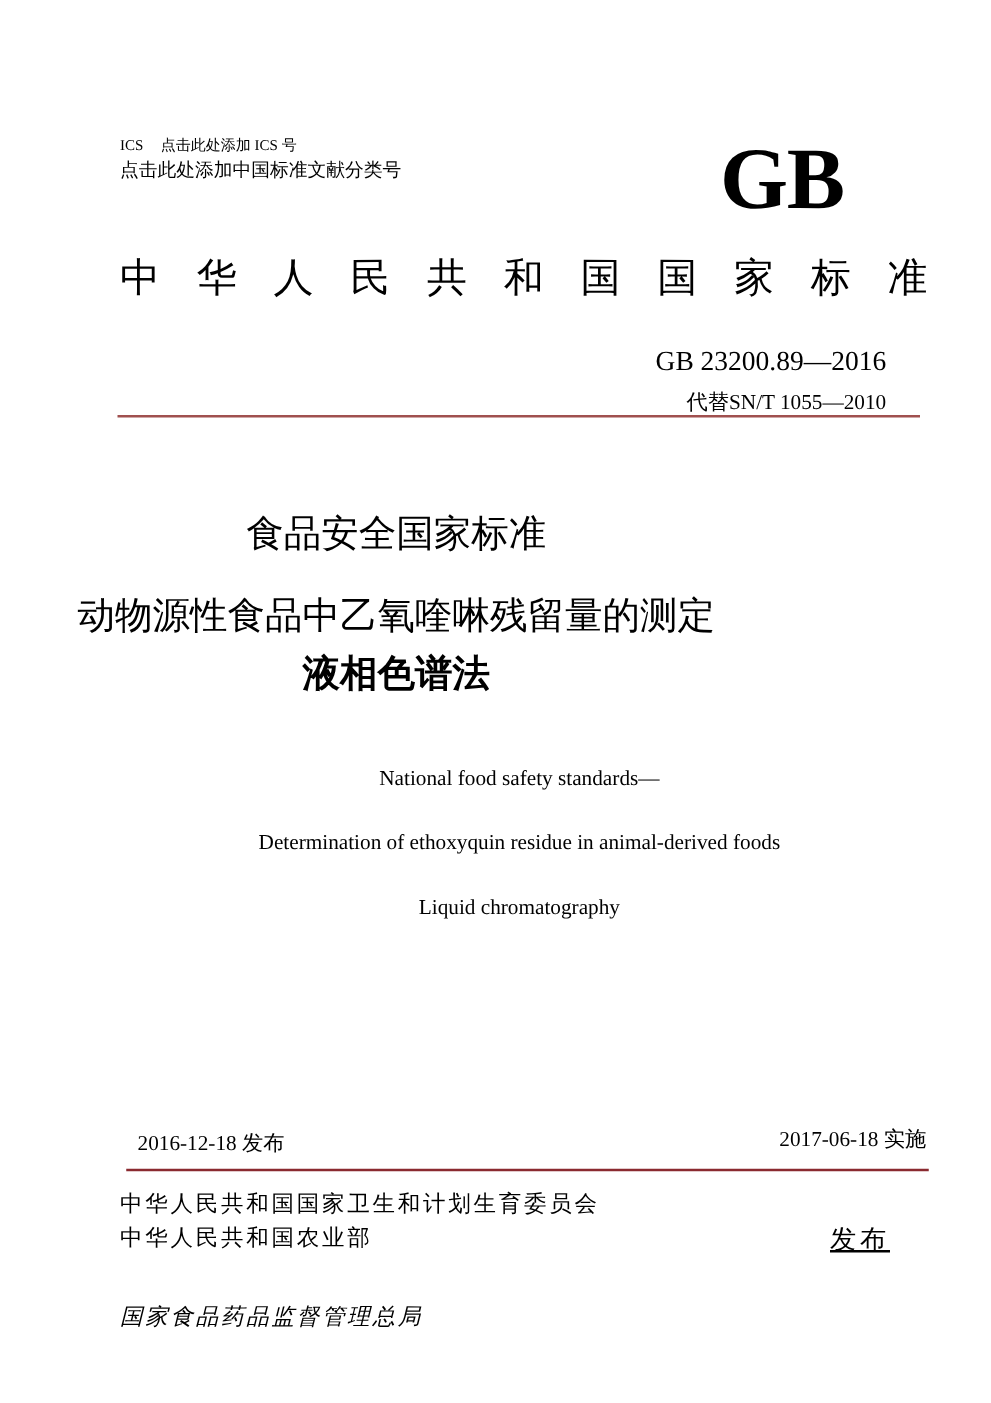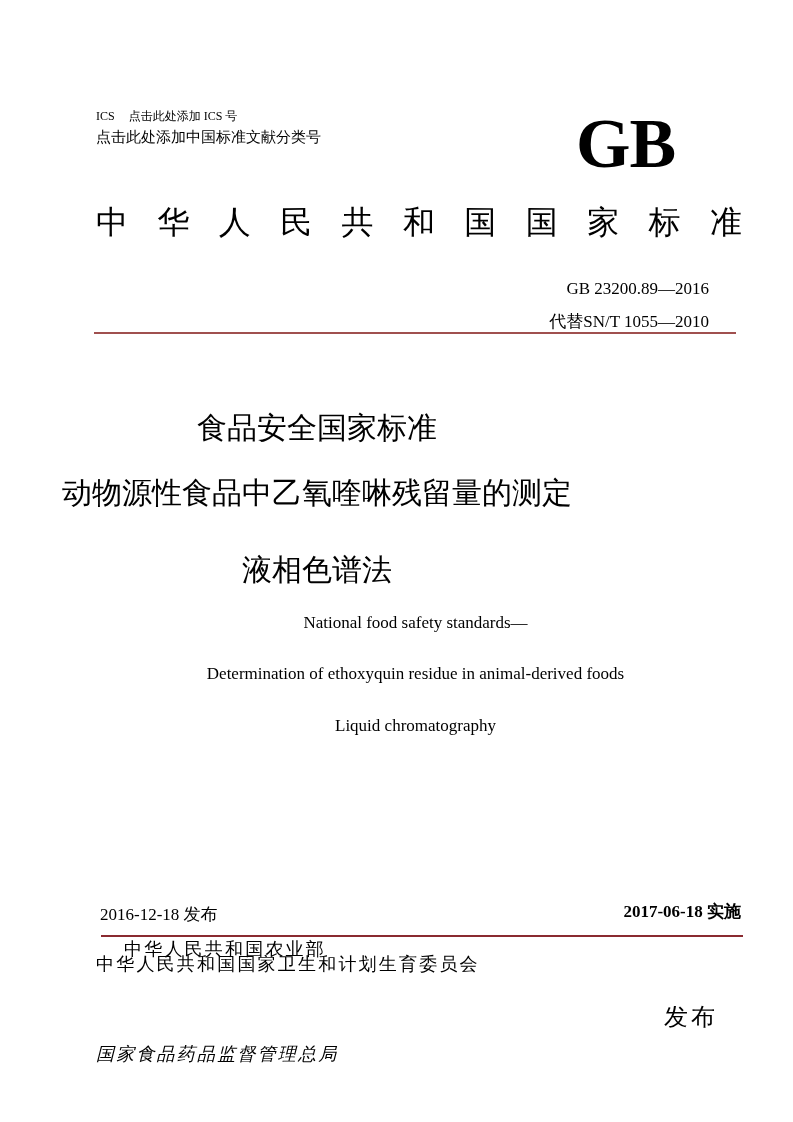--- a/index.html
+++ b/index.html
@@ -10,43 +10,43 @@
 
     .ics { left: 96px; top: 108px; font-size: 12px; line-height: 16px; }
     .ics .gap { display: inline-block; width: 14px; }
     .ccs { left: 96px; top: 129px; font-size: 15px; line-height: 16px; }
 
     .gb-logo { left: 576px; top: 104px; font-size: 70px; font-weight: bold; line-height: 80px; letter-spacing: -1px; text-align: center; }
 
     .nation { left: 96px; top: 200px; width: 646px; display: flex; justify-content: space-between; font-size: 32px; line-height: 44px; }
     .nation span { display: inline-block; }
 
-    .std-no { right: 84px; top: 278px; font-size: 17px; line-height: 22px; }
+    .std-no { right: 84px; top: 278px; font-size: 22px; line-height: 22px; }
     .replace { right: 84px; top: 311px; font-size: 17px; line-height: 22px; }
     .rule-top { left: 94px; top: 332px; width: 642px; height: 2px; background: #a0504f; }
 
     .title-cn { left: 0; width: 634px; text-align: center; font-size: 30px; line-height: 40px; }
     .t1 { top: 408px; }
     .t2 { top: 473px; }
-    .t3 { top: 550px; }
+    .t3 { top: 520px; font-weight: bold; }
 
     .title-en { left: 0; width: 831px; text-align: center; font-size: 17px; line-height: 22px; }
     .e1 { top: 612px; }
     .e2 { top: 663px; }
     .e3 { top: 715px; }
 
-    .issue-date { left: 100px; top: 904px; font-size: 17px; line-height: 22px; }
-    .impl-date { right: 52px; top: 901px; font-size: 17px; line-height: 22px; font-weight: bold; }
+    .issue-date { left: 110px; top: 904px; font-size: 17px; line-height: 22px; }
+    .impl-date { right: 52px; top: 901px; font-size: 17px; line-height: 22px; }
     .rule-bottom { left: 101px; top: 935px; width: 642px; height: 2px; background: #8a2a30; }
 
     .issuer { left: 96px; font-size: 18px; line-height: 26px; letter-spacing: 2.2px; }
     .i1 { top: 951px; }
-    .i2 { top: 936px; margin-left: 28px; }
+    .i2 { top: 978px; }
     .i3 { top: 1041px; font-style: italic; }
-    .publish { left: 664px; top: 1004px; font-size: 24px; line-height: 26px; letter-spacing: 3px; }
+    .publish { left: 664px; top: 978px; font-size: 21px; line-height: 26px; letter-spacing: 3px; text-decoration: underline; }
   </style>
 </head>
 <body>
 
 <div class="abs ics serif">
   <span>ICS</span><span class="gap"></span><span>点击此处添加 ICS 号</span>
 </div>
 <div class="abs ccs serif">点击此处添加中国标准文献分类号</div>
 
 <div class="abs gb-logo serif">GB</div>

